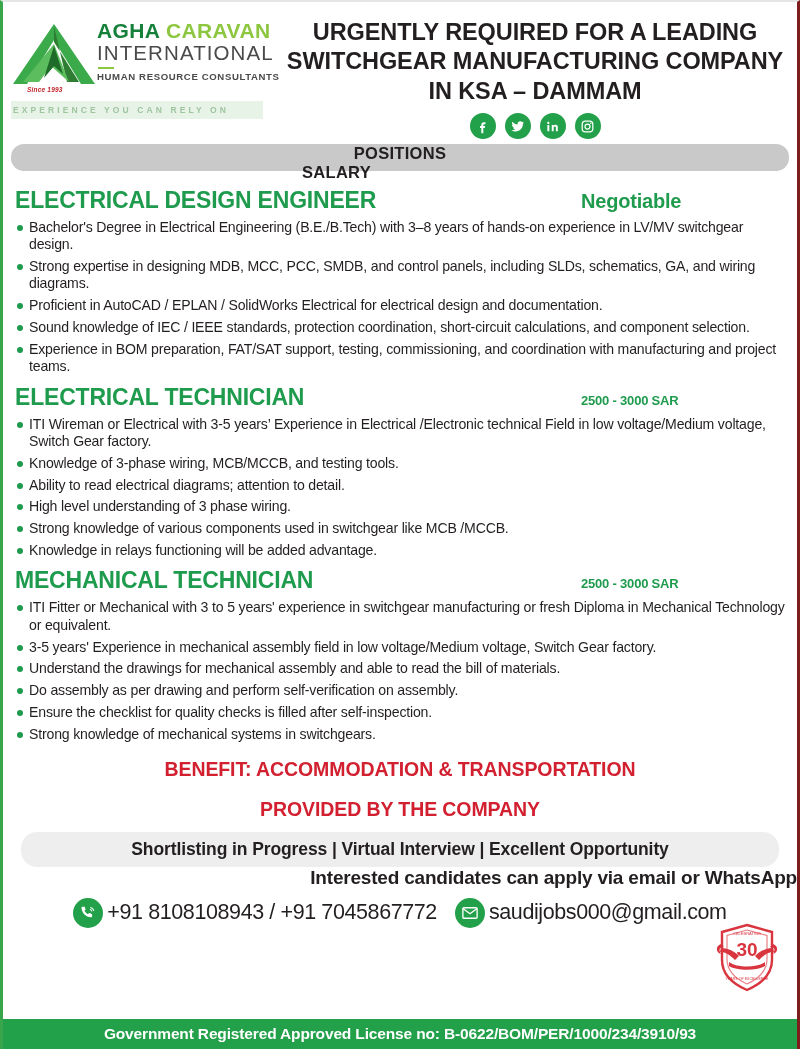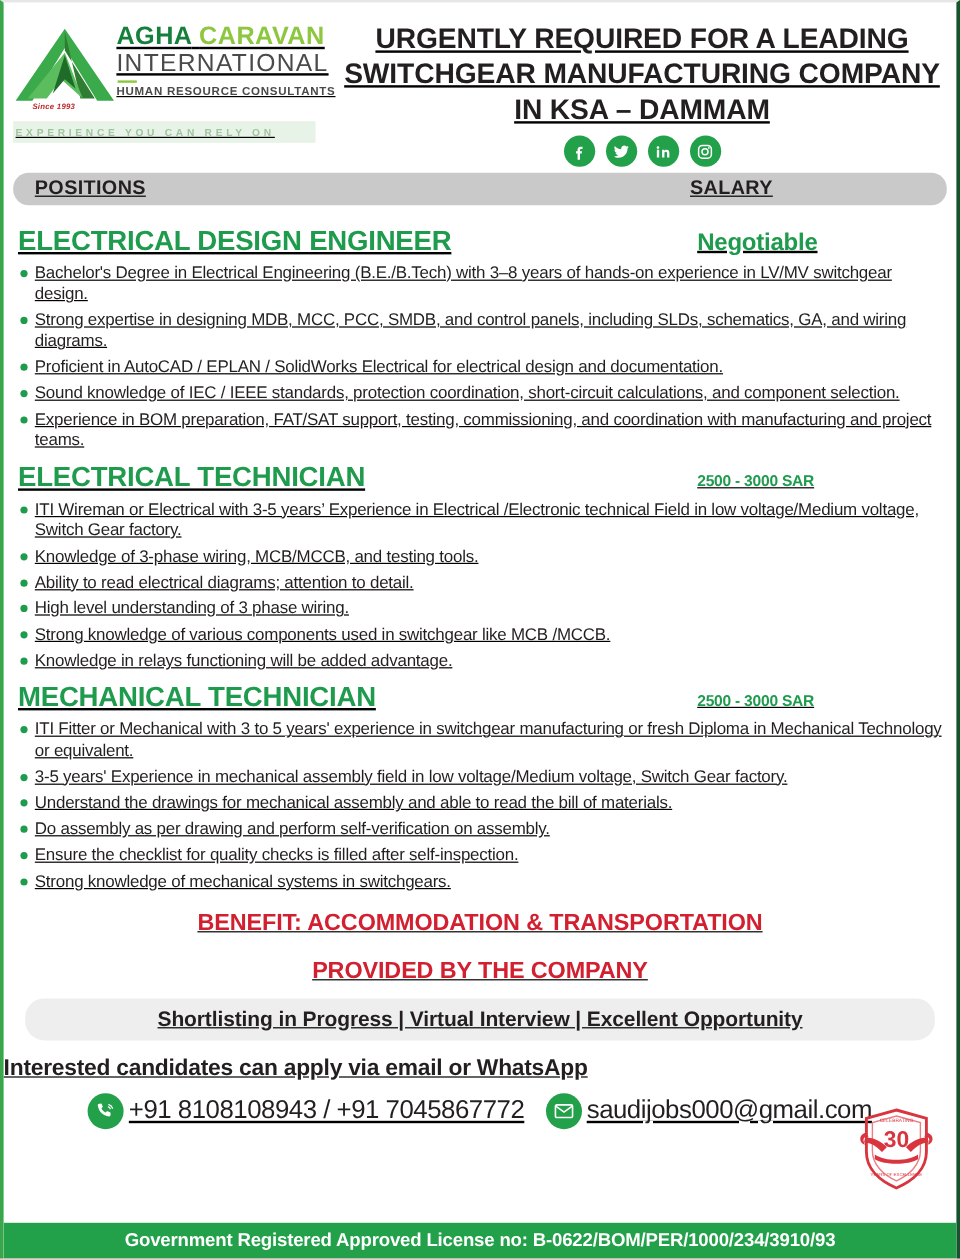--- a/index.html
+++ b/index.html
@@ -9,24 +9,23 @@
     background: #ffffff;
     font-family: "Liberation Sans", sans-serif;
     overflow: hidden;
   }
   .poster {
     position: relative;
     width: 800px;
     height: 1049px;
     background: #ffffff;
     border-left: 3px solid #3aa64b;
-    border-right: 3px solid #14532d;
+    border-right: 3px solid #7f1d1d;
     border-top: 2px solid #e6e6e6;
     overflow: hidden;
-    text-decoration: underline;
   }
 
   
   .header {
     display: flex;
     align-items: flex-start;
     padding: 10px 6px 4px 8px;
     height: 140px;
   }
   .logo-block {
@@ -128,20 +127,21 @@
 
   
   .colbar {
     margin: 2px 8px 16px 8px;
     background: #c9c9c9;
     border-radius: 13px;
     height: 27px;
     display: flex;
     align-items: center;
     padding: 0 18px;
+    flex-direction: column;
   }
   .colbar .pos {
     flex: 1;
     font-size: 16.5px;
     font-weight: bold;
     color: #231f20;
     letter-spacing: .3px;
   }
   .colbar .sal {
     width: 196px;
@@ -212,22 +212,21 @@
     background: #eeeeee;
     border-radius: 16px;
     text-align: center;
     font-size: 17.5px;
     font-weight: bold;
     color: #231f20;
     padding: 7px 4px;
     letter-spacing: -0.1px;
   }
   .apply {
-    margin-top: 13px;
-    text-align: left;
+    text-align: right;
     font-size: 19px;
     font-weight: bold;
     color: #231f20;
     letter-spacing: -0.2px;
   }
 
   
   .contacts {
     margin-top: 9px;
     display: flex;

